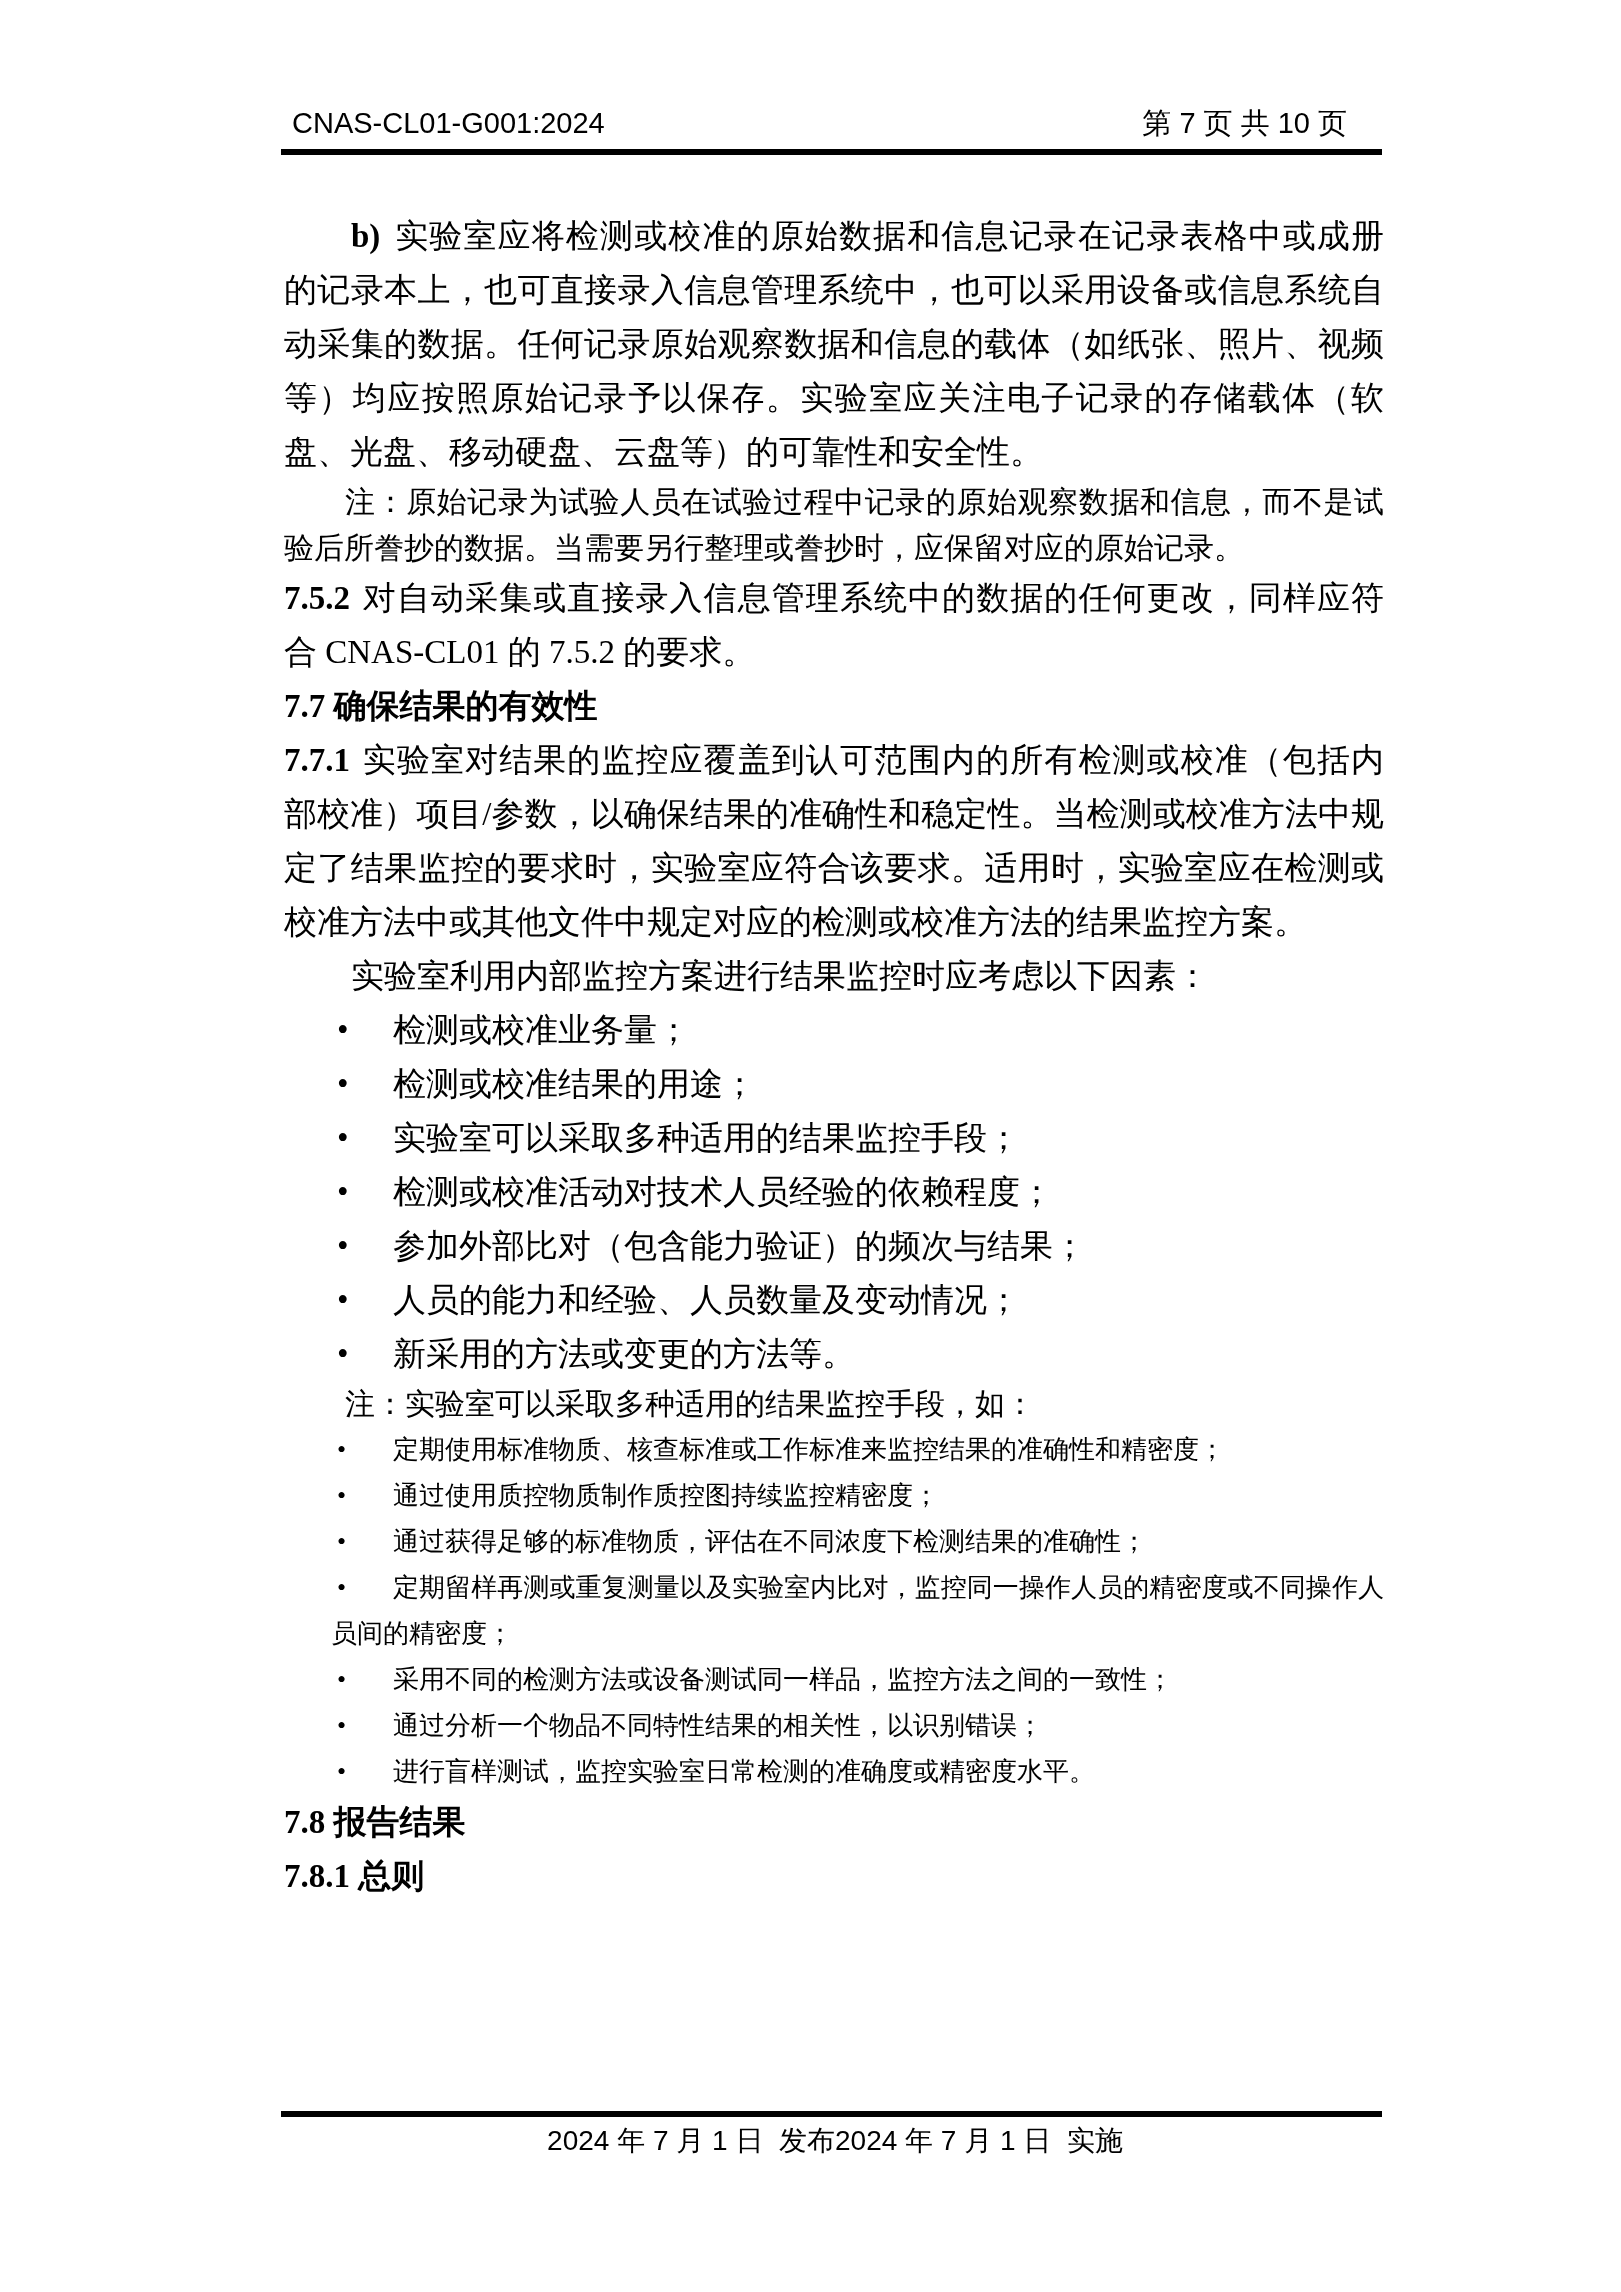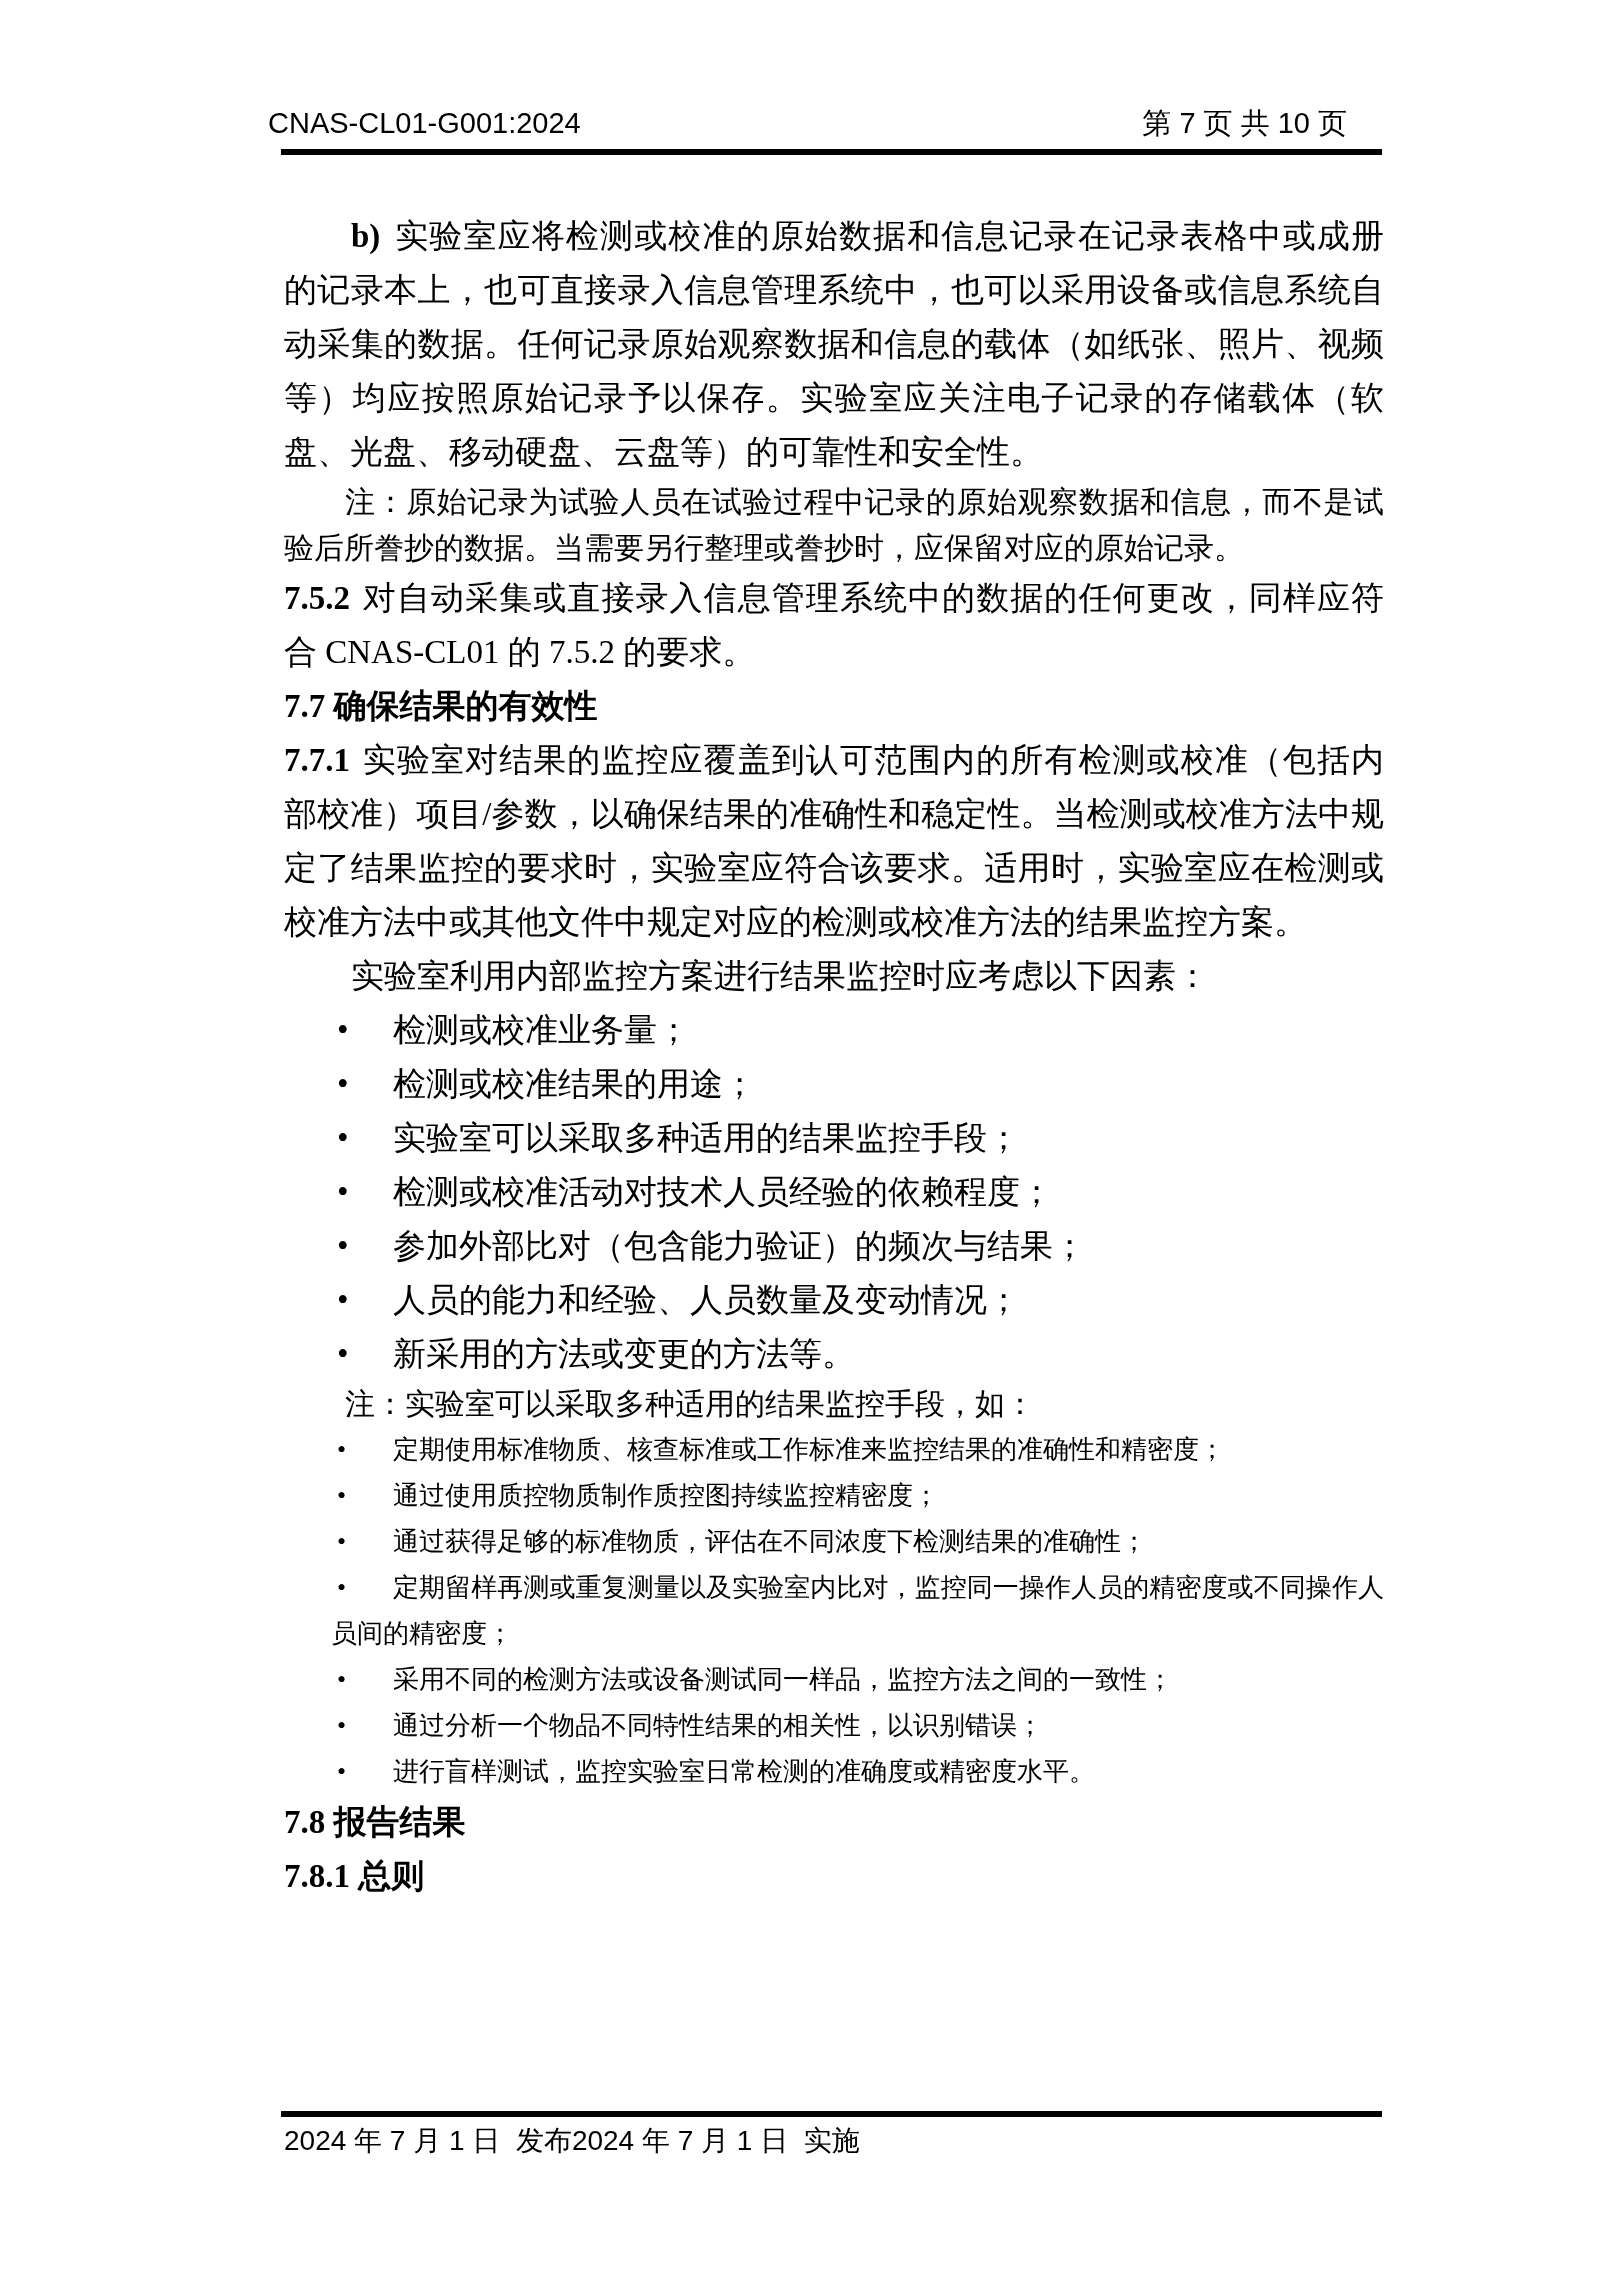--- a/index.html
+++ b/index.html
@@ -6,37 +6,37 @@
   .page {
     position:relative;
     width:1621px; height:2293px;
     margin:0 auto;
     background:#ffffff;
     color:#000;
     overflow:hidden;
   }
   
   .header {
-    position:absolute; left:268px; right:237px; top:106px;
+    position:absolute; left:292px; right:237px; top:106px;
     display:flex; justify-content:space-between; align-items:baseline;
     font-family:"Liberation Sans","DejaVu Sans",sans-serif;
     font-size:29px; line-height:35px;
   }
   .header .pagenum { margin-right:37px; }
   .header span { white-space:pre; }
   .rule {
     position:absolute; left:281px; right:239px; height:5.9px;
     background:#000;
   }
   .header-rule { top:149px; }
   
   .footer-rule { top:2111px; }
   .footer {
     position:absolute; left:284px; right:235px; top:2123px;
-    display:flex; justify-content:flex-start; align-items:baseline;
+    display:flex; justify-content:center; align-items:baseline;
     font-family:"Liberation Sans","DejaVu Sans",sans-serif;
     font-size:28px; line-height:35px;
   }
   .footer span { white-space:pre; }
   
   .content {
     position:absolute; left:284px; top:209px; width:1100px;
     font-family:"Liberation Serif","DejaVu Serif",serif;
     font-size:33px;
     text-align:justify;

